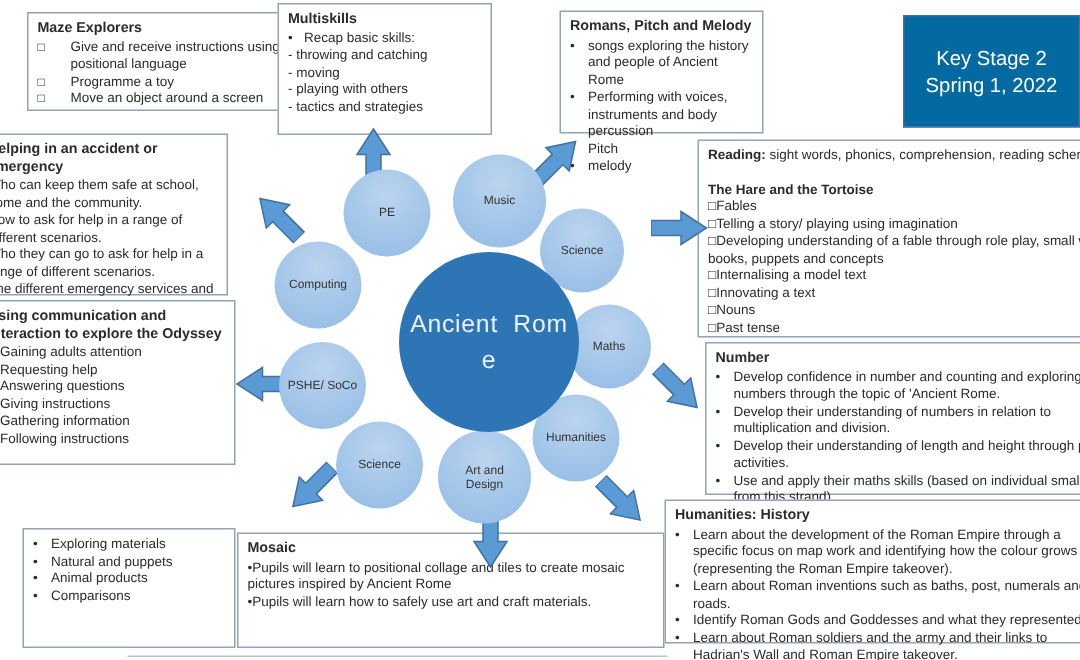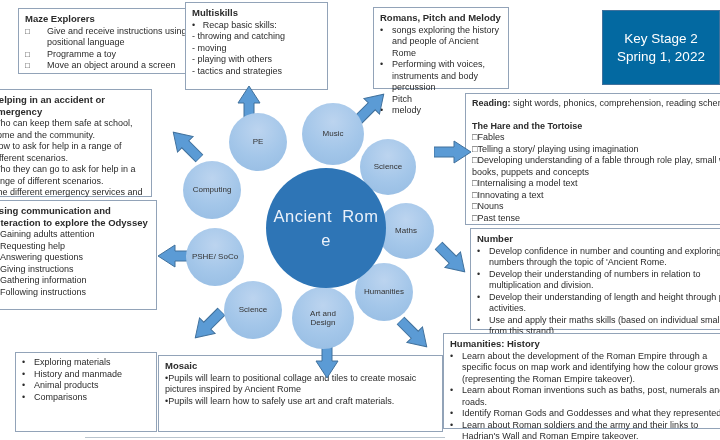--- a/index.html
+++ b/index.html
@@ -165,21 +165,21 @@
 </div>
 
 <div class="box" style="left:15px;top:352px;width:142px;height:80px;">
   <div>
       <div class="item b">
         <span class="blt">•</span>
         <span class="btx">Exploring materials</span>
       </div>
       <div class="item b">
         <span class="blt">•</span>
-        <span class="btx">History and manmade</span>
+        <span class="btx">Natural and puppets</span>
       </div>
       <div class="item b">
         <span class="blt">•</span>
         <span class="btx">Animal products</span>
       </div>
       <div class="item b">
         <span class="blt">•</span>
         <span class="btx">Comparisons</span>
       </div>
     </div>

